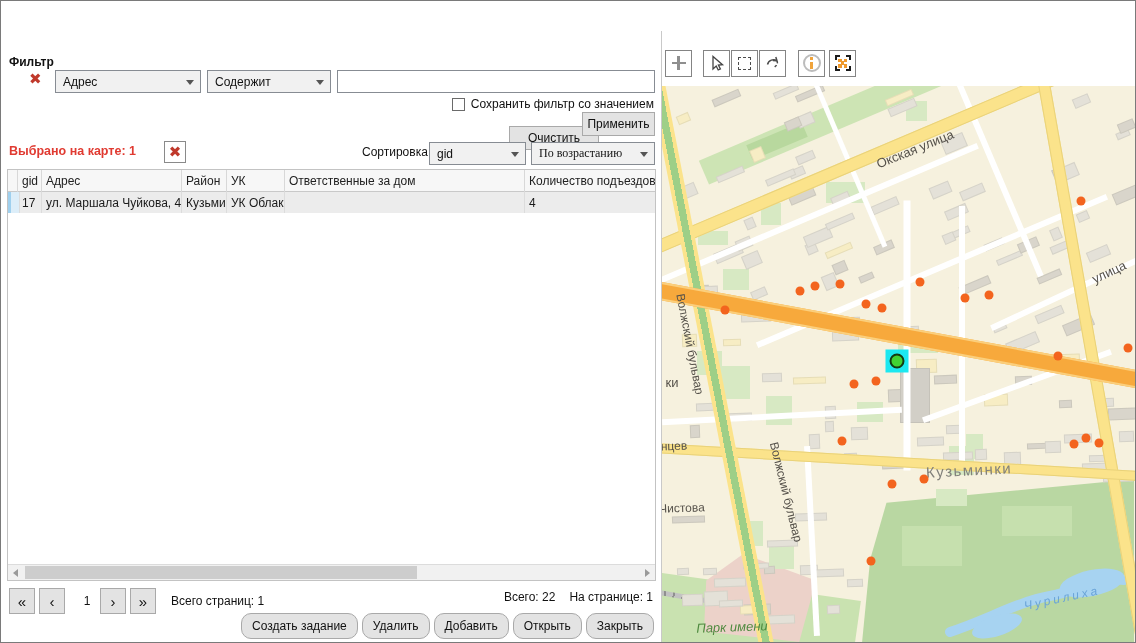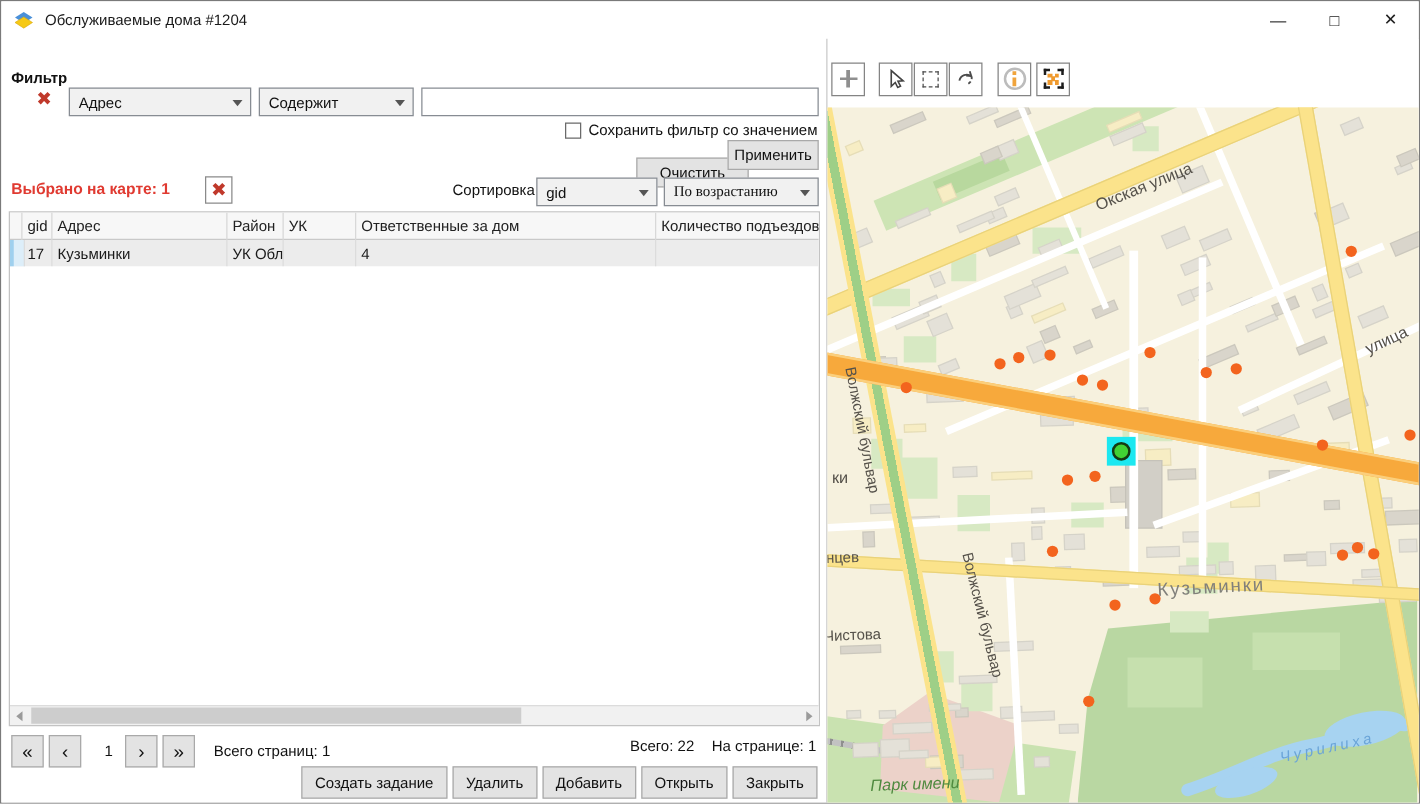--- a/index.html
+++ b/index.html
@@ -44,21 +44,21 @@
   .hs-arrow { position:absolute; top:4px; width:0; height:0; border-top:4px solid transparent; border-bottom:4px solid transparent; }
   .hs-left { left:5px; border-right:5px solid #9a9a9a; }
   .hs-right { right:5px; border-left:5px solid #9a9a9a; }
   .hs-thumb { position:absolute; left:17px; top:1px; width:392px; height:13px; background:#cdcdcd; }
   
   .pg-btn { position:absolute; top:557px; width:26px; height:26px; font-size:15px; }
   .pg-page { position:absolute; left:74px; top:557px; width:24px; height:26px; display:flex; align-items:center; justify-content:center; font-size:12px; color:#111; }
   .pg-total { position:absolute; left:170px; top:557px; height:26px; display:flex; align-items:center; font-size:12px; color:#111; }
   .status-line { position:absolute; right:8px; top:559px; font-size:12px; color:#111; display:flex; gap:14px; }
   .actions-row { position:absolute; right:7px; top:582px; display:flex; gap:4px; }
-  .actions-row .btn { height:24px; padding:12px 10px; }
+  .actions-row .btn { height:24px; padding:12px 10px;border-radius:10px; }
 
   
   .right-panel { position:absolute; left:660px; top:30px; width:475px; height:612px; background:#fff; border-left:1px solid #c9c9c9; }
   .map-toolbar { position:absolute; left:0; top:18px; height:28px; display:flex; align-items:center; }
   .tool-btn { width:27px; height:27px; border:1px solid #848484; background:#fff; display:flex; align-items:center; justify-content:center; position:relative; }
   .icon-plus { position:relative; width:14px; height:14px; }
   .icon-plus::before { content:""; position:absolute; left:5.8px; top:0; width:2.5px; height:14px; background:#8f8f8f; }
   .icon-plus::after { content:""; position:absolute; top:5.8px; left:0; height:2.5px; width:14px; background:#8f8f8f; }
   .icon-rect { width:13px; height:13px; border:1.6px dashed #4c4c4c; }
   .info-circ { width:18px; height:18px; border:2px solid #bcbcbc; border-radius:50%; display:flex; align-items:center; justify-content:center; }
@@ -87,32 +87,20 @@
   .map-label.it { font-style:italic; }
   .map-dot { position:absolute; width:9px; height:9px; border-radius:50%; background:#f3641e; transform:translate(-50%,-50%); }
   .sel-marker { position:absolute; width:23px; height:23px; background:#1ce8f0; transform:translate(-50%,-50%); display:flex; align-items:center; justify-content:center; }
   .sel-marker .dot { width:15px; height:15px; border-radius:50%; background:#41d233; border:2px solid #143a12; }
 </style>
 </head>
 <body>
 
 <div class="window">
 
-  <div class="titlebar">
-    <svg class="app-icon" viewBox="0 0 18 18">
-      <polygon points="2,7 9,2.5 16,7 9,11.5" fill="#4a90d9"></polygon>
-      <polygon points="2,11 9,6.5 16,11 9,15.5" fill="#f6c915" stroke="#d9a90f" stroke-width="0.5"></polygon>
-    </svg>
-    <span class="title-text">Обслуживаемые дома #1204</span>
-    <div class="win-controls">
-      <div class="win-btn">—</div>
-      <div class="win-btn">□</div>
-      <div class="win-btn">✕</div>
-    </div>
-  </div>
 
   <div class="left-panel">
 
     <div class="filter-title">Фильтр</div>
 
     <span class="filter-x x-glyph">✖</span>
     <div class="combo" style="left:54px; top:39px; width:146px;">
       <span>Адрес</span>
       <span class="chev"></span>
     </div>
@@ -153,20 +141,21 @@
         <div class="cell">gid</div>
         <div class="cell">Адрес</div>
         <div class="cell">Район</div>
         <div class="cell">УК</div>
         <div class="cell">Ответственные за дом</div>
         <div class="cell">Количество подъездов</div>
       </div>
       <div class="tbl-grid tbl-row">
         <div class="cell gutter-sel"></div>
         <div class="cell">17</div>
+        <div class="cell">ул. Маршала Чуйкова, 4</div>
         <div class="cell">Кузьминки</div>
         <div class="cell">УК Облака</div>
         <div class="cell"></div>
         <div class="cell">4</div>
       </div>
       <div class="hscroll">
         <span class="hs-arrow hs-left"></span>
         <span class="hs-thumb"></span>
         <span class="hs-arrow hs-right"></span>
       </div>

